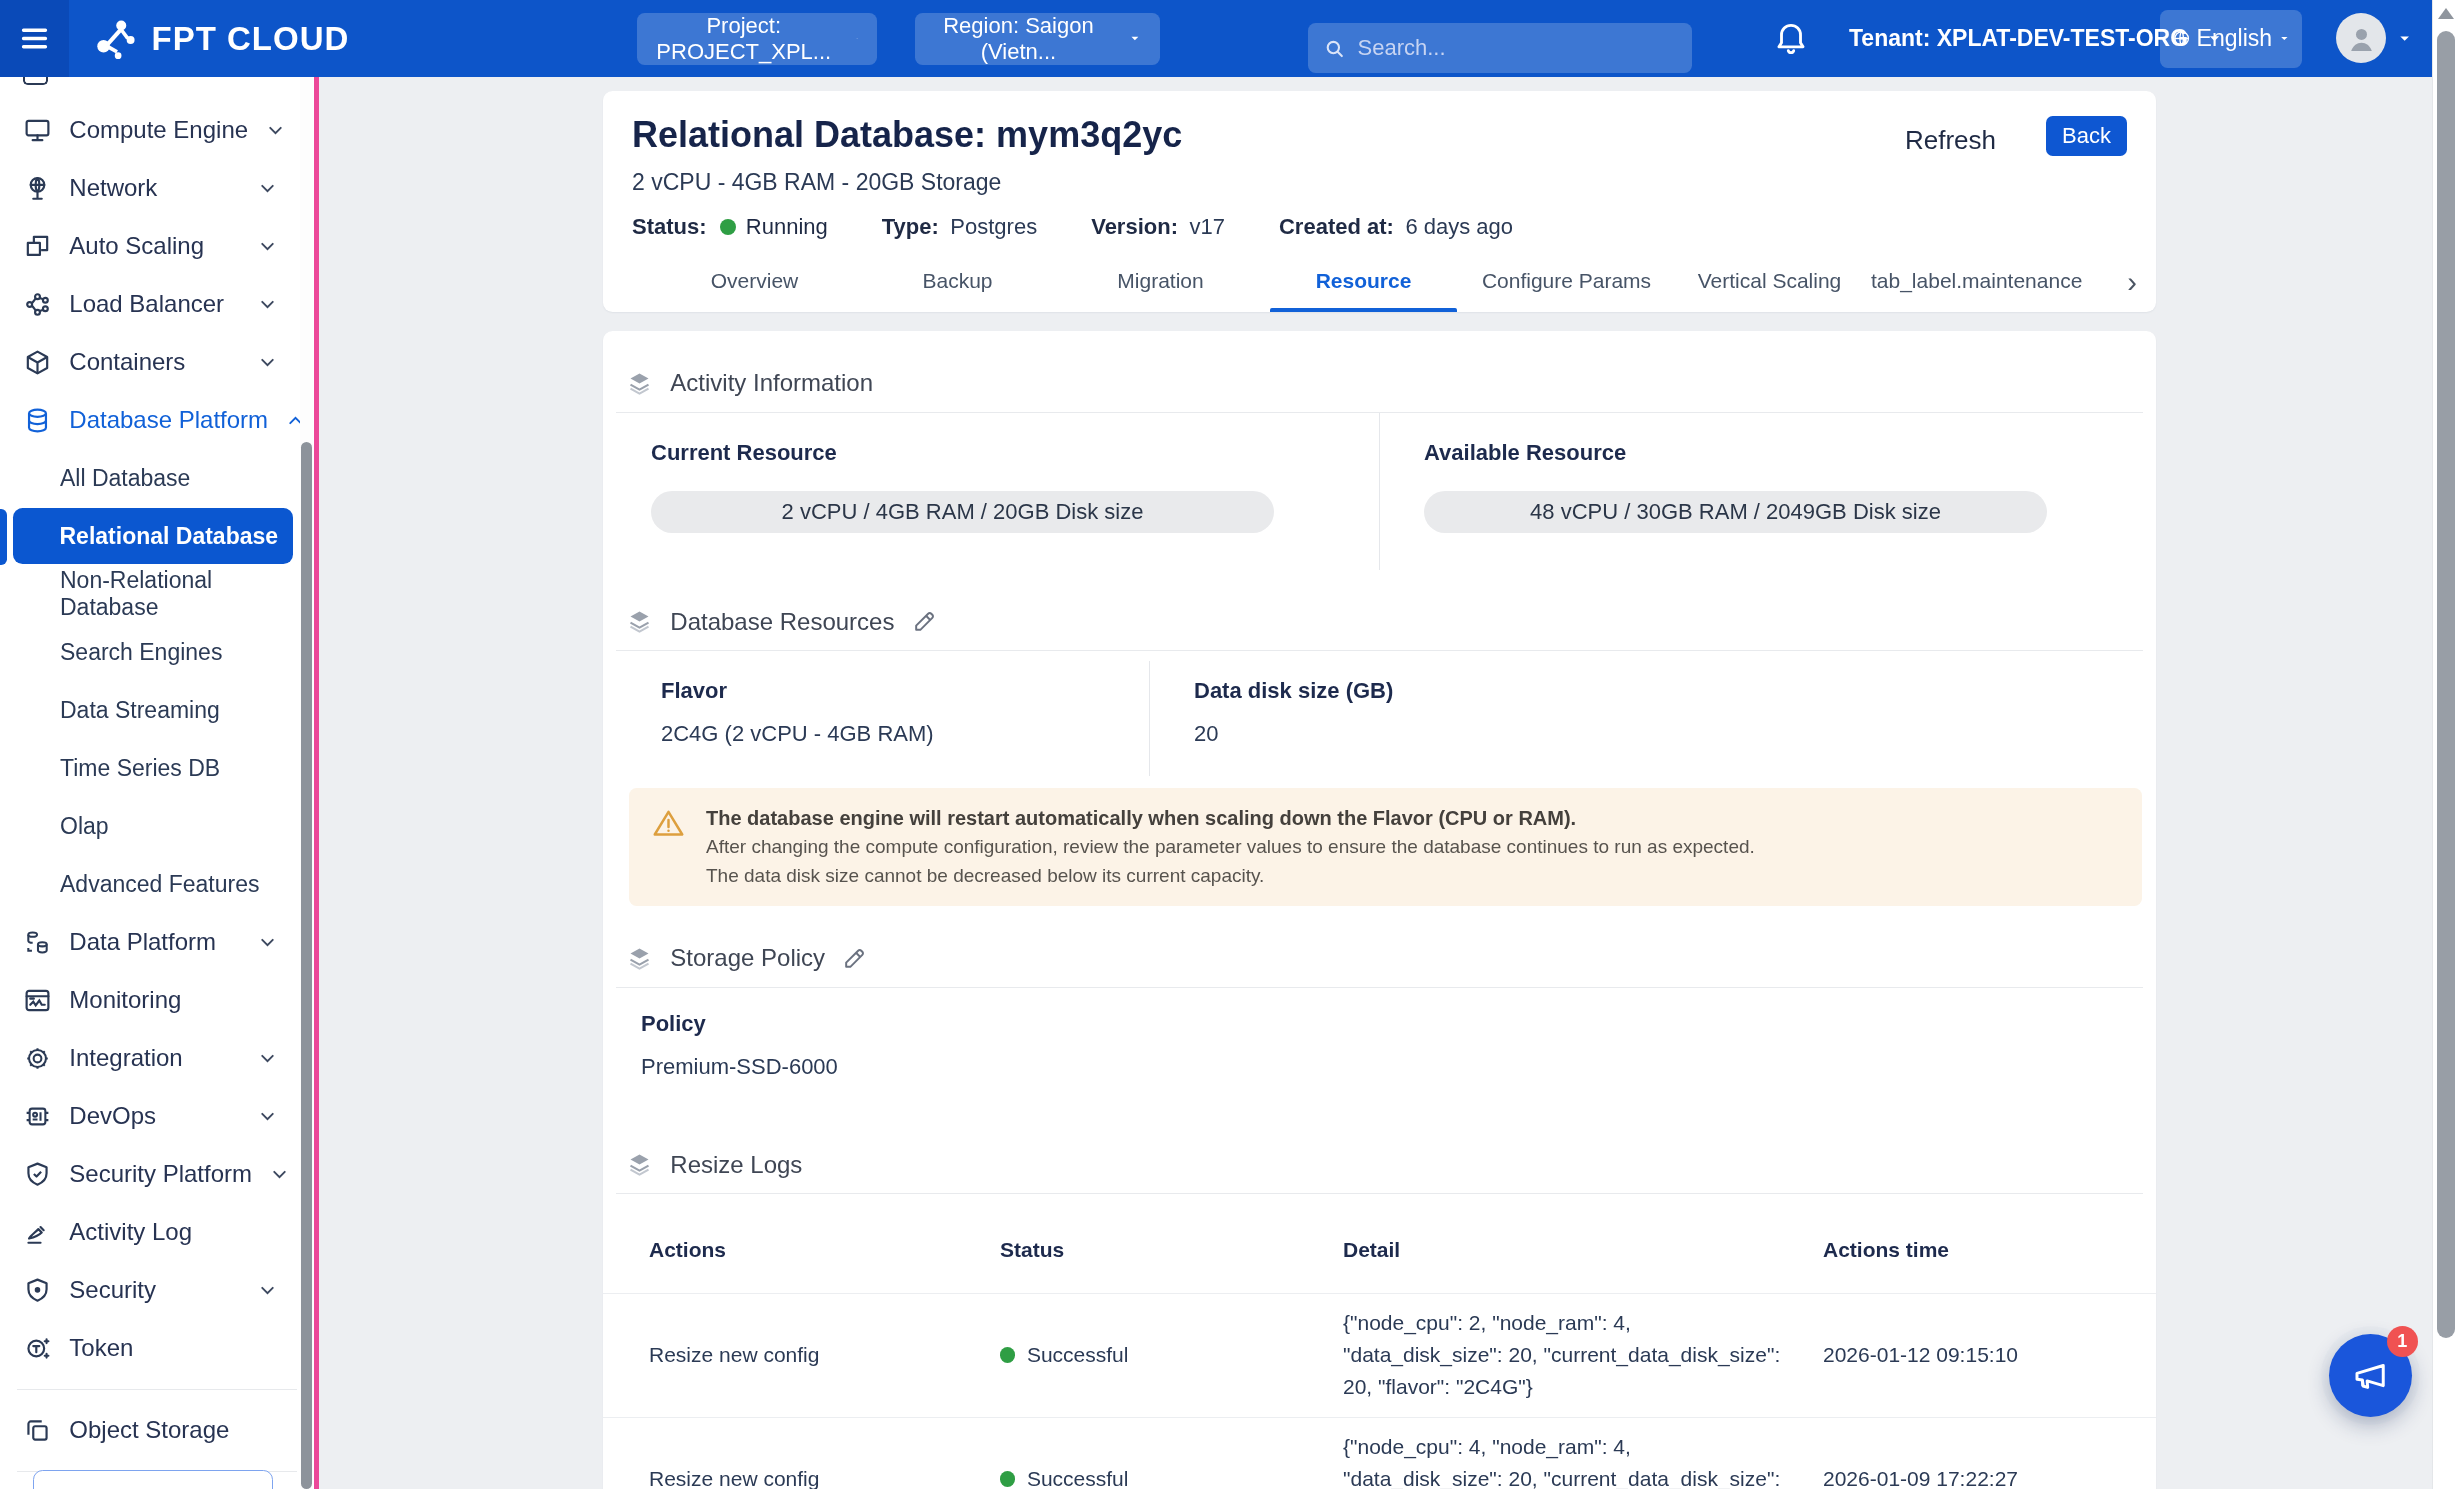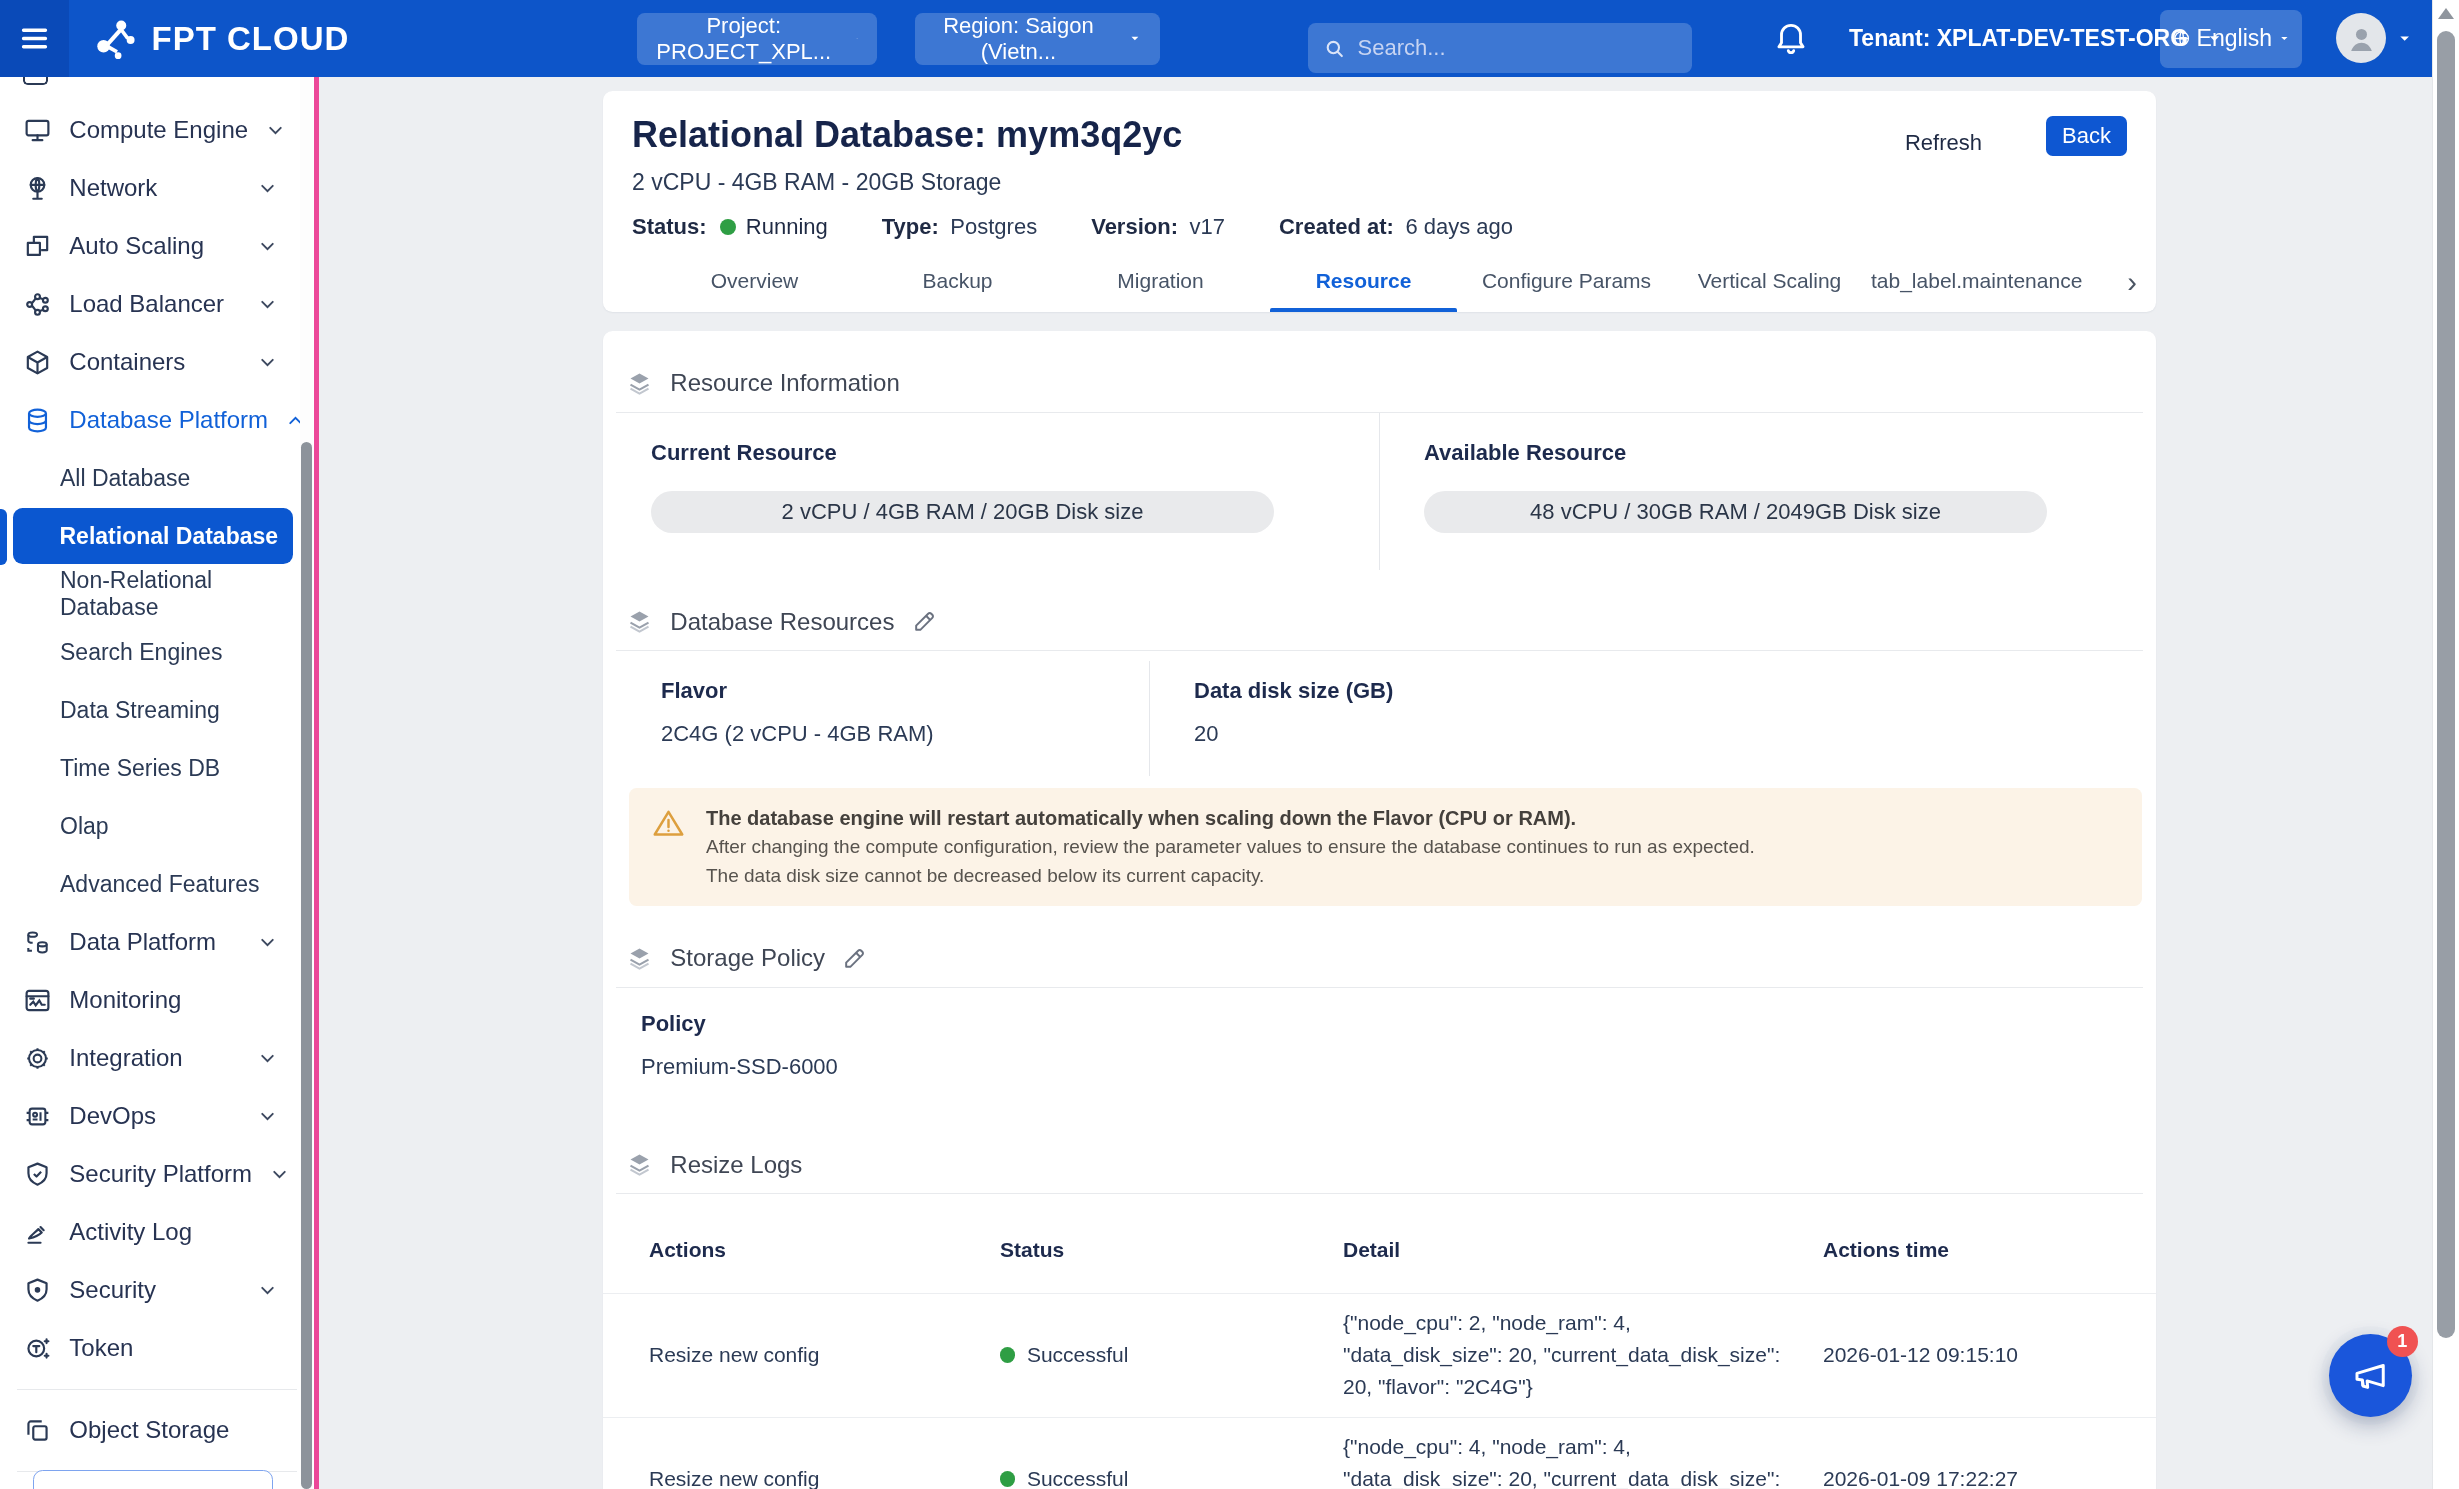--- a/index.html
+++ b/index.html
@@ -120,22 +120,22 @@
   }
 
   
   .header-card {
     position:absolute; left:603px; top:91px; width:1553px; height:221px;
     background:#fff; border-radius:9.6px; box-shadow:0 1px 1.9px rgba(20,30,60,.06);
   }
   .hc-titlerow { display:flex; align-items:flex-end; padding:23px 29px 0 29px;gap:28px; }
   .page-title { font-size:36px; font-weight:bold; color:#16244a; flex:1; }
   .refresh-btn {
-    background:none; border:none; font-size:22px; color:#1f2a44; cursor:pointer;
-    margin-right:36px; font-family:inherit;
+    background:none; border:none; font-size:26px; color:#1f2a44; cursor:pointer;
+    margin-right:22px; font-family:inherit;
   }
   .back-btn {
     background:#0e57d2; color:#fff; border:none; border-radius:6.7px;
     font-size:22px; width:81px; height:40px; cursor:pointer; font-family:inherit;
   }
   .hc-subtitle { padding:13.4px 29px 0 29px; font-size:23px; color:#2b3a55; }
   .hc-meta { display:flex; align-items:center; padding:17.3px 29px 0 29px; font-size:22px; color:#1f2a44; }
   .hc-meta b { font-weight:bold; }
   .meta-gap { width:54px; }
   .meta-val { margin-left:11.5px; color:#2b3a55; }
@@ -538,21 +538,21 @@
 </section>
 
 <section class="content-card">
 
   <div class="sec-head">
     <svg width="27" height="27" viewBox="0 0 24 24">
         <path d="M12 3l8 4.5-8 4.5-8-4.5L12 3z" fill="#9aa1ac"></path>
         <path d="M4 13l8 4.5L20 13" fill="none" stroke="#9aa1ac" stroke-width="1.8" stroke-linejoin="round"></path>
         <path d="M4 16.5L12 21l8-4.5" fill="none" stroke="#c2c7cf" stroke-width="1.8" stroke-linejoin="round"></path>
       </svg>
-    <span class="sec-title">Resource Information</span>
+    <span class="sec-title">Activity Information</span>
   </div>
   <div class="divider"></div>
   <div class="ri-cols">
     <div class="ri-col">
       <div class="field-label">Current Resource</div>
       <div class="pill">2 vCPU / 4GB RAM / 20GB Disk size</div>
     </div>
     <div class="ri-col">
       <div class="field-label">Available Resource</div>
       <div class="pill">48 vCPU / 30GB RAM / 2049GB Disk size</div>

